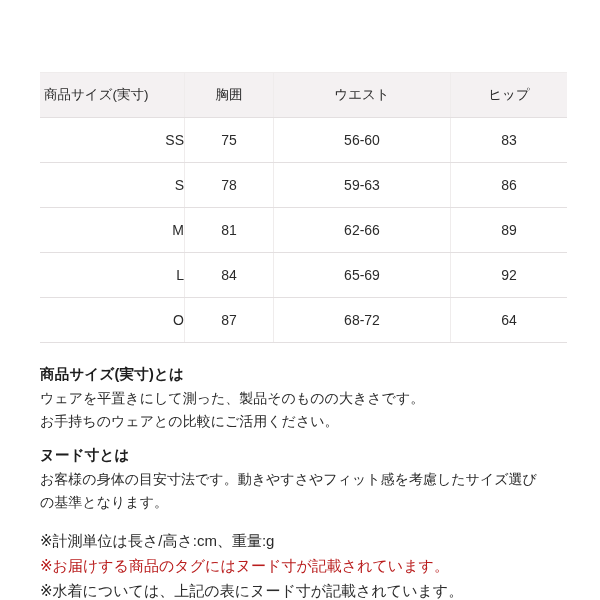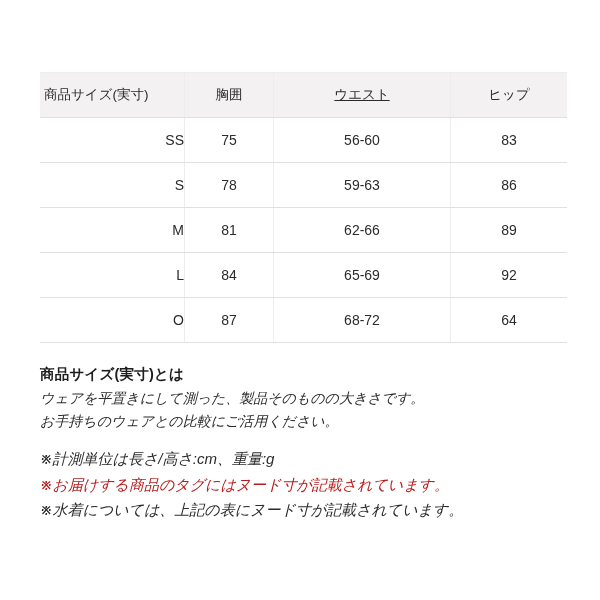--- a/index.html
+++ b/index.html
@@ -50,21 +50,21 @@
   .size-table thead th.col-head-label {
     text-align: left;
     padding-left: 4px;
   }
   .size-table tbody tr td.row-label {
     text-align: right;
     font-size: 14px;
   }
   .col-label { width: 140px; }
   .col-bust  { width: 88px; }
-  .col-waist { width: 176px; text-decoration: underline; }
+  .col-waist { width: 176px; }
   .col-hip   { width: 116px; }
 
   
   .size-table td.sep,
   .size-table th.sep {
     border-left: 1px solid #efecec;
   }
 
   
   .notes {
@@ -76,21 +76,20 @@
     font-weight: bold;
     color: #1d1d1d;
     margin: 0 0 3px 0;
     letter-spacing: 0.2px;
   }
   .note-line {
     font-size: 14px;
     line-height: 1.62;
     color: #2b2b2b;
     margin: 0;
-    font-style: italic;
   }
   .note-block {
     margin-bottom: 14px;
   }
   .note-block:last-child { margin-bottom: 0; }
   .small-notes {
     margin-top: 12px;
   }
   .small-notes .note-line {
     font-size: 15px;
@@ -149,20 +148,25 @@
   </table>
 
   <div class="notes">
 
     <div class="note-block">
       <p class="note-heading">商品サイズ(実寸)とは</p>
       <p class="note-line">ウェアを平置きにして測った、製品そのものの大きさです。</p>
       <p class="note-line">お手持ちのウェアとの比較にご活用ください。</p>
     </div>
 
+    <div class="note-block">
+      <p class="note-heading">ヌード寸とは</p>
+      <p class="note-line">お客様の身体の目安寸法です。動きやすさやフィット感を考慮したサイズ選び</p>
+      <p class="note-line">の基準となります。</p>
+    </div>
 
     <div class="small-notes">
       <p class="note-line">※計測単位は長さ/高さ:cm、重量:g</p>
       <p class="note-line red">※お届けする商品のタグにはヌード寸が記載されています。</p>
       <p class="note-line">※水着については、上記の表にヌード寸が記載されています。</p>
     </div>
 
   </div>
 </div>
 

